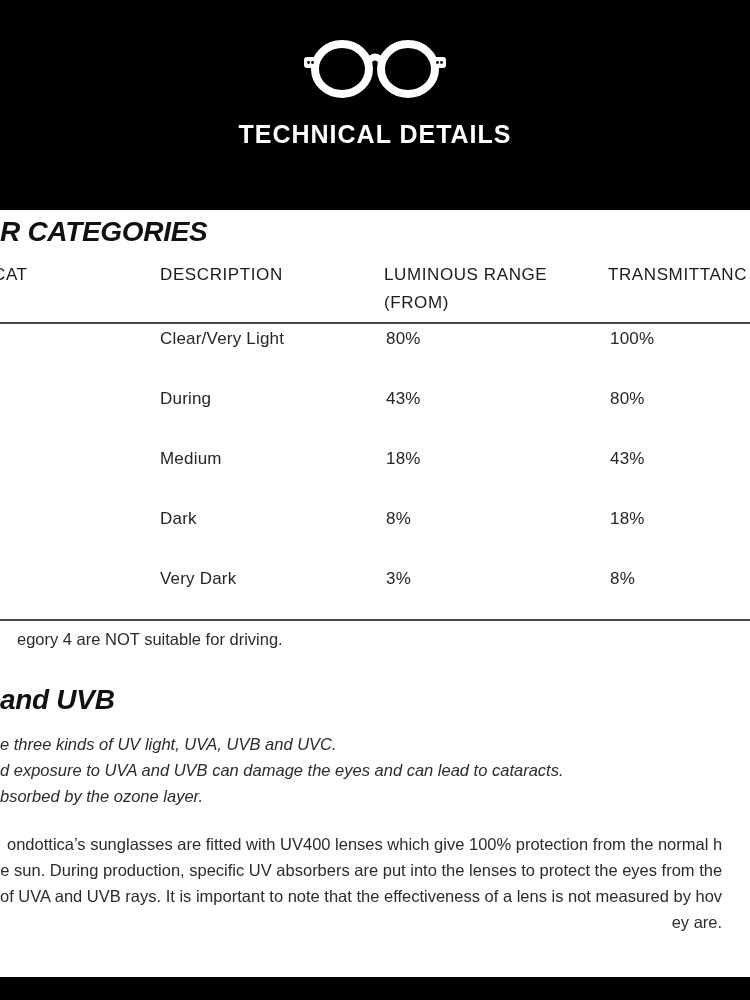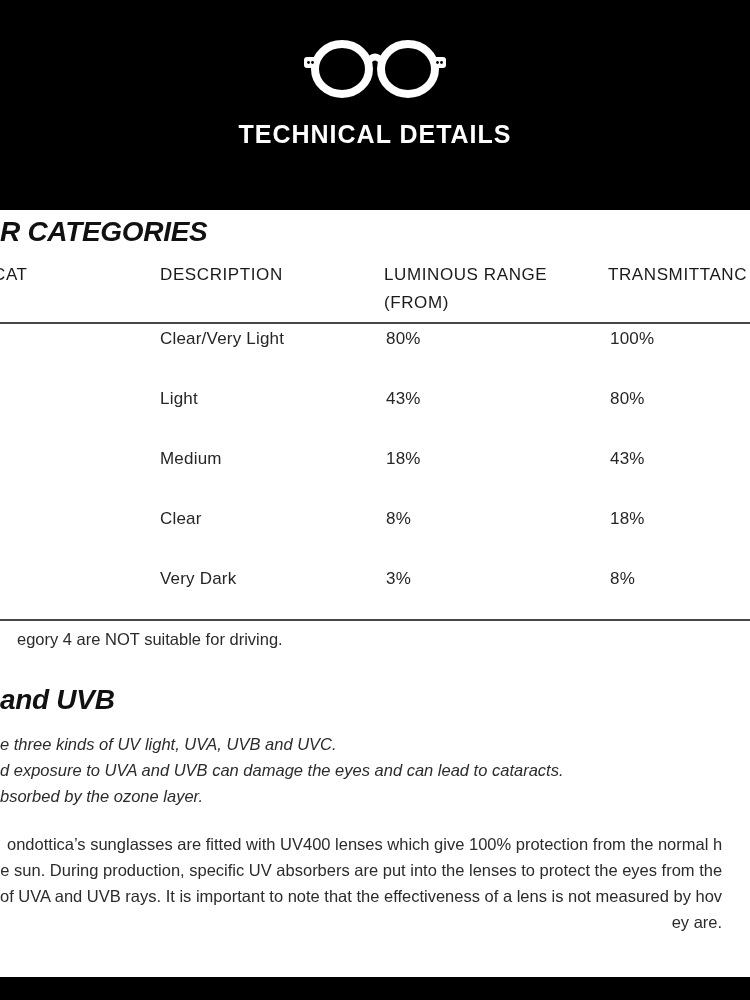--- a/index.html
+++ b/index.html
@@ -145,31 +145,31 @@
   <div class="th th-trans">TRANSMITTANC</div>
 
   <div class="rule rule-top"></div>
 
   <div class="trow r0">
     <div class="cell c-desc">Clear/Very Light</div>
     <div class="cell c-lum">80%</div>
     <div class="cell c-trans">100%</div>
   </div>
   <div class="trow r1">
-    <div class="cell c-desc">Light</div>
+    <div class="cell c-desc">During</div>
     <div class="cell c-lum">43%</div>
     <div class="cell c-trans">80%</div>
   </div>
   <div class="trow r2">
     <div class="cell c-desc">Medium</div>
     <div class="cell c-lum">18%</div>
     <div class="cell c-trans">43%</div>
   </div>
   <div class="trow r3">
-    <div class="cell c-desc">Clear</div>
+    <div class="cell c-desc">Dark</div>
     <div class="cell c-lum">8%</div>
     <div class="cell c-trans">18%</div>
   </div>
   <div class="trow r4">
     <div class="cell c-desc">Very Dark</div>
     <div class="cell c-lum">3%</div>
     <div class="cell c-trans">8%</div>
   </div>
 
   <div class="rule rule-bottom"></div>

